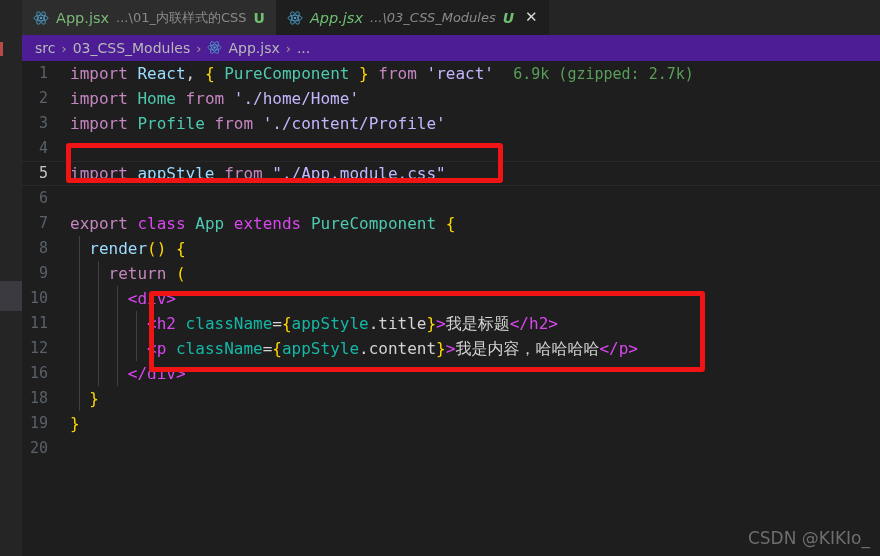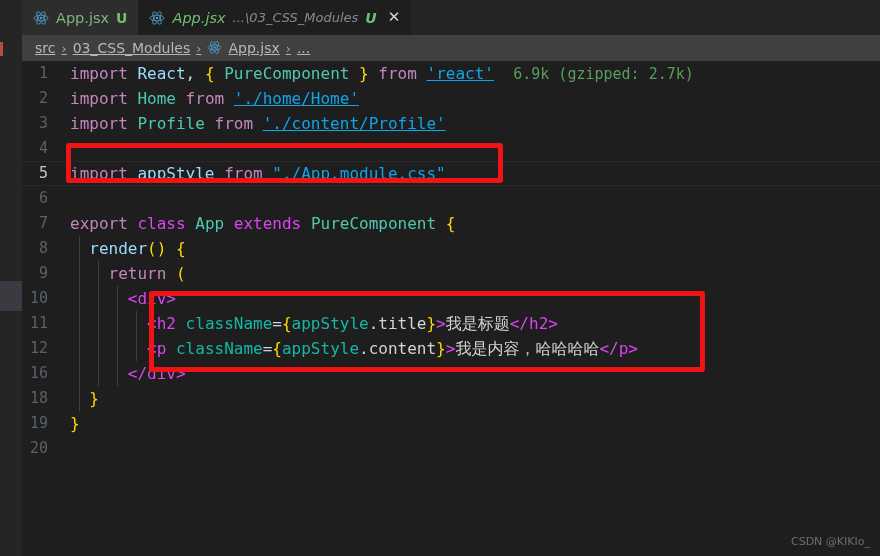--- a/index.html
+++ b/index.html
@@ -64,29 +64,28 @@
   .tab .tclose {
     color: #d6d6d6; font-size: 15px; font-weight: 600;
     margin-left: 4px; line-height: 1;
   }
   .react-icon { display: inline-block; width: 16px; height: 16px; flex: 0 0 16px; }
 
   
   .breadcrumb {
     position: absolute; left: 22px; top: 35px;
     width: 858px; height: 26px;
-    background: #404040;
+    background: #4c1d95;
     display: flex; align-items: center;
     padding-left: 13px;
     gap: 5px;
     font-family: "DejaVu Sans", "Liberation Sans", sans-serif;
     font-size: 14px;
     color: #b4b4b4;
     z-index: 4;
-    text-decoration: underline;
   }
   .bc-sep { color: #a0a0a0; font-size: 13px; padding: 0 1px; }
   .bc-item { color: #b8b8b8; }
 
   
   .editor {
     position: absolute; left: 22px; top: 61px;
     width: 858px; height: 495px;
     background: #1e1e1e;
     overflow: hidden;
@@ -120,21 +119,21 @@
   
   .guide {
     position: absolute; top: 0; bottom: 0;
     width: 1px; background: #3f3f46;
   }
 
   
   .t-key     { color: #c586c0; }   
   .t-var     { color: #9cdcfe; }   
   .t-type    { color: #4ec9b0; }   
-  .t-str     { color: #0ea5e9; text-decoration: underline; }   
+  .t-str     { color: #c4b5fd; }   
   .t-punc    { color: #d4d4d4; }
   .t-brace   { color: #ffd700; }
   .t-tag     { color: #d946ef; }   
   .t-attr    { color: #14b8a6; }
   .t-cjk     { color: #d4d4d4; }
   .t-plain   { color: #d4d4d4; }
   .t-cost    { color: #5a9e5a; font-size: 15px; }
 
   
   .redbox {
@@ -144,21 +143,21 @@
     pointer-events: none;
     z-index: 6;
   }
   #redbox-1 { left: 66px;  top: 143px; width: 437px; height: 40px; }
   #redbox-2 { left: 149px; top: 291px; width: 556px; height: 81px; }
 
   
   .watermark {
     position: absolute; right: 10px; bottom: 8px;
     font-family: "DejaVu Sans", "Liberation Sans", sans-serif;
-    font-size: 11px;
+    font-size: 17px;
     color: #6e6e6e;
     z-index: 7;
     margin-left: 38px;
   }
 </style>
 </head>
 <body>
 
 <div id="app">
 
@@ -172,20 +171,21 @@
     <div class="tab inactive">
       <span class="react-icon">
         <svg viewBox="0 0 24 24" width="16" height="16">
           <ellipse cx="12" cy="12" rx="10.5" ry="4.2" fill="none" stroke="#4d9ac4" stroke-width="1.3"></ellipse>
           <ellipse cx="12" cy="12" rx="10.5" ry="4.2" fill="none" stroke="#4d9ac4" stroke-width="1.3" transform="rotate(60 12 12)"></ellipse>
           <ellipse cx="12" cy="12" rx="10.5" ry="4.2" fill="none" stroke="#4d9ac4" stroke-width="1.3" transform="rotate(120 12 12)"></ellipse>
           <circle cx="12" cy="12" r="2" fill="#4d9ac4"></circle>
         </svg>
       </span>
       <span class="tname">App.jsx</span>
+      <span class="tpath">...\01_内联样式的CSS</span>
       <span class="tbadge">U</span>
     </div>
 
     <div class="tab active">
       <span class="react-icon">
         <svg viewBox="0 0 24 24" width="16" height="16">
           <ellipse cx="12" cy="12" rx="10.5" ry="4.2" fill="none" stroke="#4d9ac4" stroke-width="1.3"></ellipse>
           <ellipse cx="12" cy="12" rx="10.5" ry="4.2" fill="none" stroke="#4d9ac4" stroke-width="1.3" transform="rotate(60 12 12)"></ellipse>
           <ellipse cx="12" cy="12" rx="10.5" ry="4.2" fill="none" stroke="#4d9ac4" stroke-width="1.3" transform="rotate(120 12 12)"></ellipse>
           <circle cx="12" cy="12" r="2" fill="#4d9ac4"></circle>

